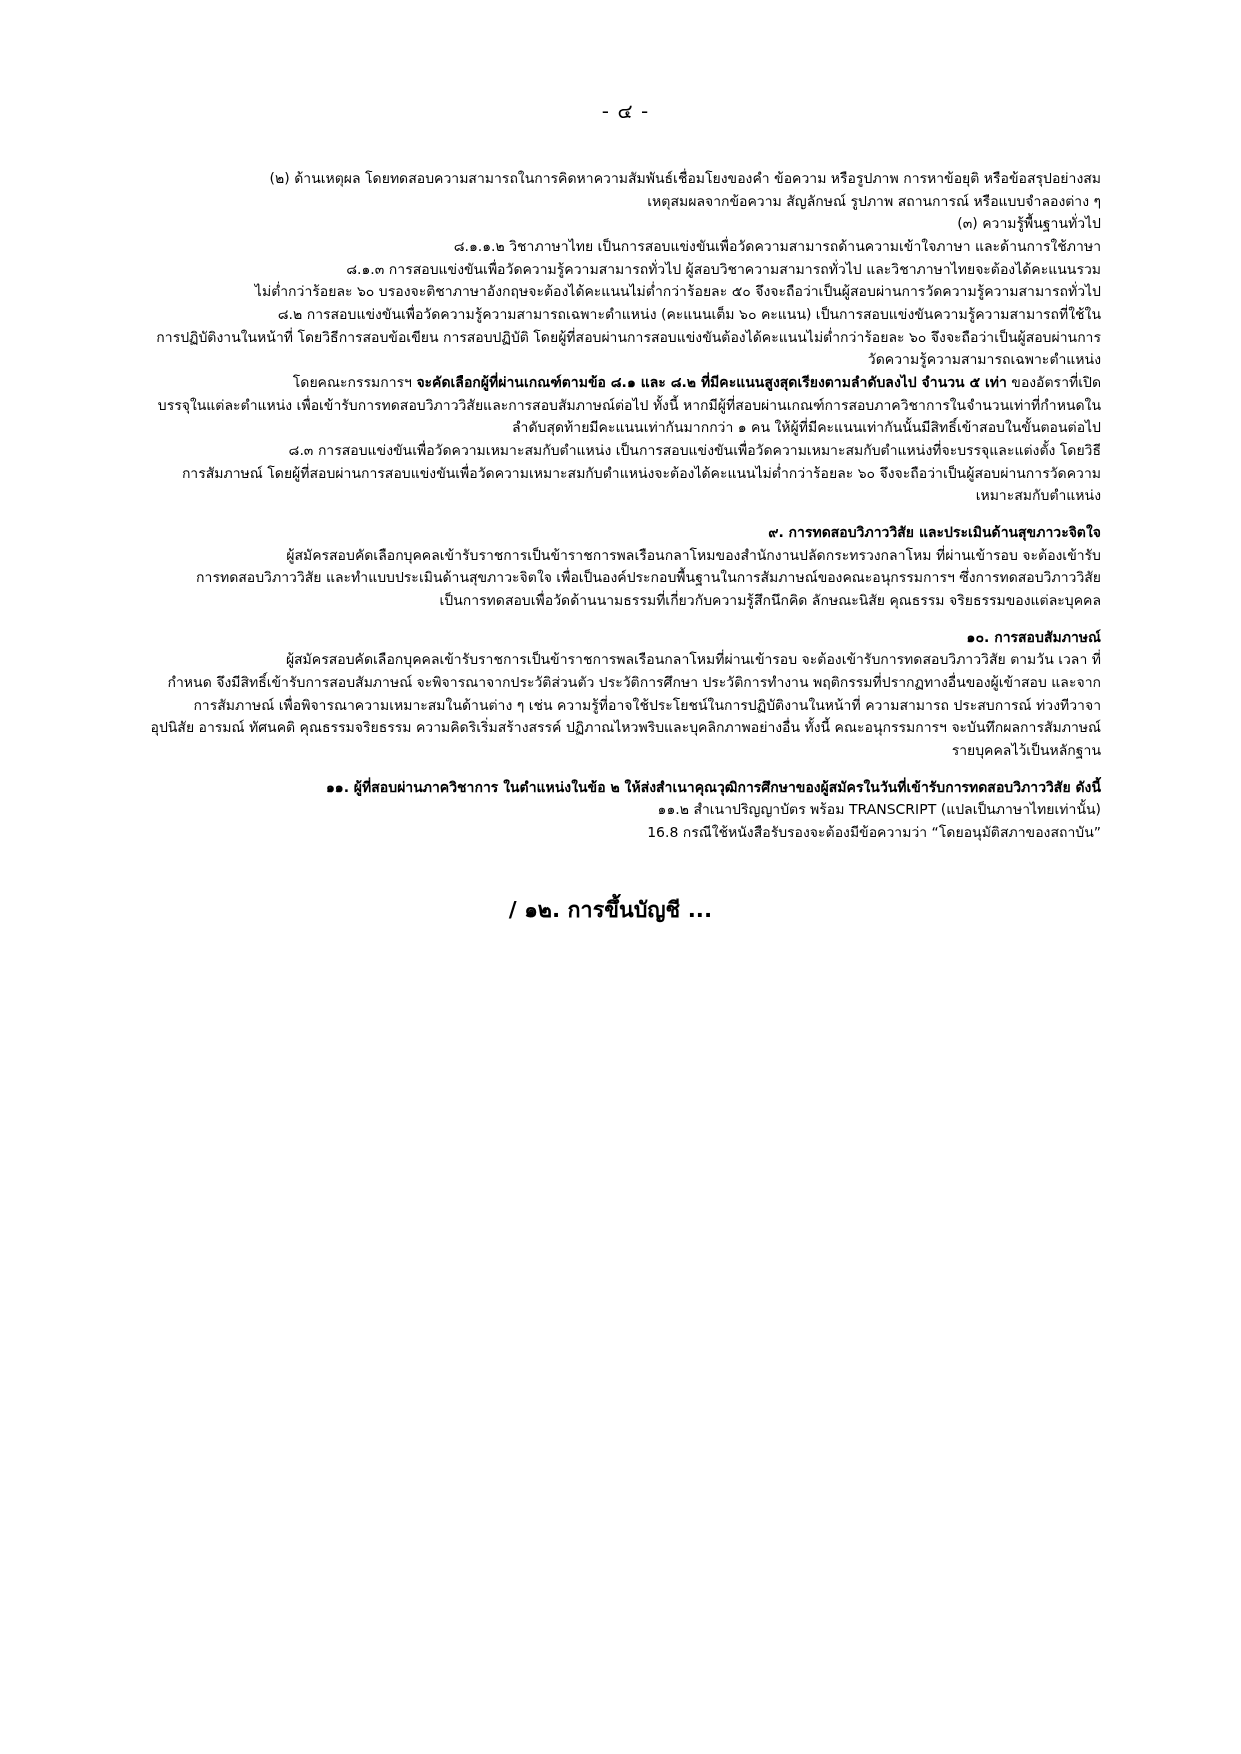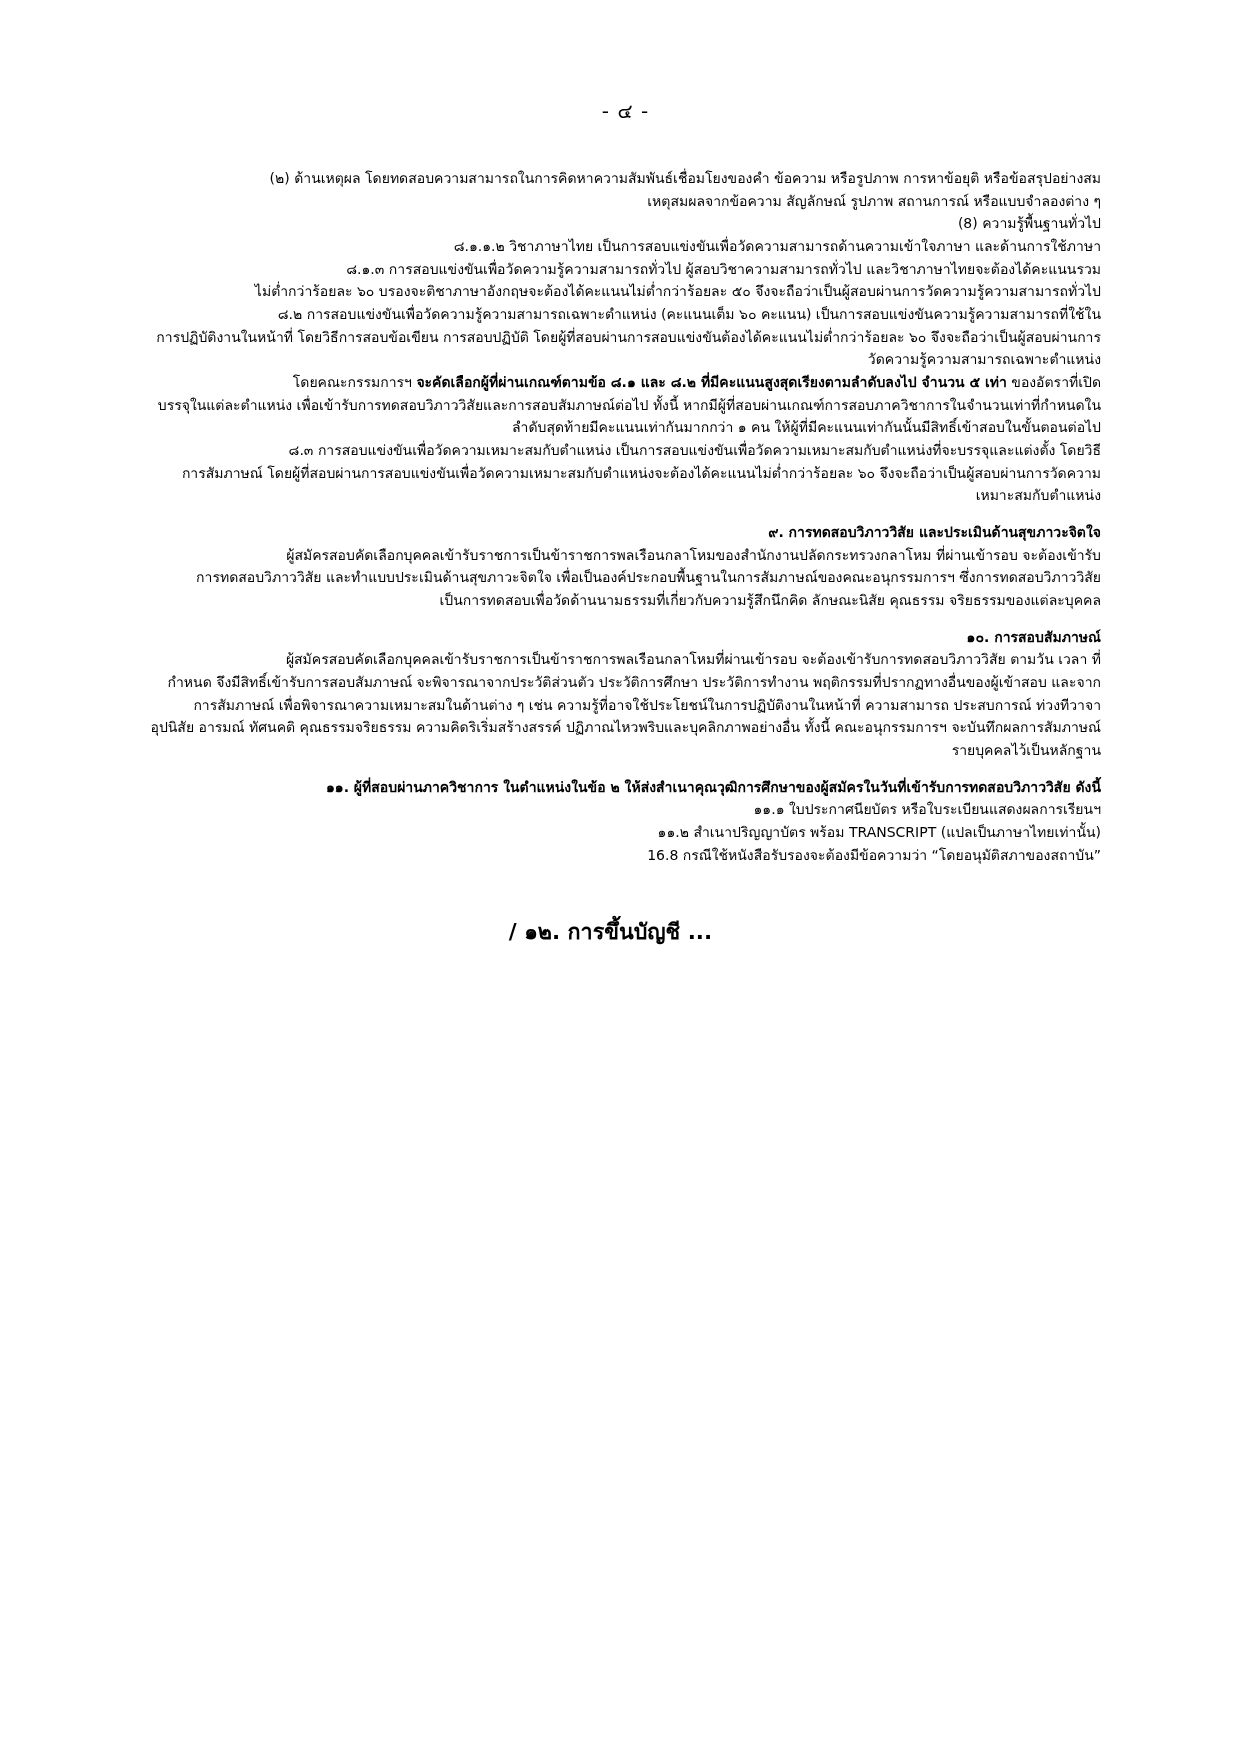--- a/index.html
+++ b/index.html
@@ -66,21 +66,21 @@
 <body>
 
 <div class="page">
 
   <div class="page-number">- ๔ -</div>
 
   <div class="doc-body">
 
     <p class="indent">(๒) ด้านเหตุผล โดยทดสอบความสามารถในการคิดหาความสัมพันธ์เชื่อมโยงของคำ ข้อความ หรือรูปภาพ การหาข้อยุติ หรือข้อสรุปอย่างสมเหตุสมผลจากข้อความ สัญลักษณ์ รูปภาพ สถานการณ์ หรือแบบจำลองต่าง ๆ</p>
 
-    <p class="indent">(8) ความรู้พื้นฐานทั่วไป</p>
+    <p class="indent">(๓) ความรู้พื้นฐานทั่วไป</p>
 
     <p class="indent">๘.๑.๑.๒ วิชาภาษาไทย เป็นการสอบแข่งขันเพื่อวัดความสามารถด้านความเข้าใจภาษา และด้านการใช้ภาษา</p>
 
 
     <p class="indent">
       <span>๘.๑.๓ การสอบแข่งขันเพื่อวัดความรู้ความสามารถทั่วไป ผู้สอบวิชาความสามารถทั่วไป และวิชาภาษาไทยจะต้องได้คะแนนรวม</span><span class="u nowrap">ไม่ต่ำกว่าร้อยละ ๖๐</span><span> บรองจะติชาภาษาอังกฤษจะต้องได้คะแนน</span><span class="u nowrap">ไม่ต่ำกว่าร้อยละ ๕๐</span><span> จึงจะถือว่าเป็นผู้สอบผ่านการวัดความรู้ความสามารถทั่วไป</span>
     </p>
 
     <p class="indent">
       <span>๘.๒ การสอบแข่งขันเพื่อวัดความรู้ความสามารถเฉพาะตำแหน่ง (คะแนนเต็ม ๖๐ คะแนน) เป็นการสอบแข่งขันความรู้ความสามารถที่ใช้ในการปฏิบัติงานในหน้าที่ โดยวิธีการสอบข้อเขียน การสอบปฏิบัติ โดยผู้ที่สอบผ่านการสอบแข่งขันต้องได้คะแนน</span><span class="u nowrap">ไม่ต่ำกว่าร้อยละ ๖๐</span><span> จึงจะถือว่าเป็นผู้สอบผ่านการวัดความรู้ความสามารถเฉพาะตำแหน่ง</span>
@@ -97,21 +97,20 @@
     <p class="heading">๙. การทดสอบวิภาววิสัย และประเมินด้านสุขภาวะจิตใจ</p>
 
     <p class="indent">ผู้สมัครสอบคัดเลือกบุคคลเข้ารับราชการเป็นข้าราชการพลเรือนกลาโหมของสำนักงานปลัดกระทรวงกลาโหม ที่ผ่านเข้ารอบ จะต้องเข้ารับการทดสอบวิภาววิสัย และทำแบบประเมินด้านสุขภาวะจิตใจ เพื่อเป็นองค์ประกอบพื้นฐานในการสัมภาษณ์ของคณะอนุกรรมการฯ ซึ่งการทดสอบวิภาววิสัย เป็นการทดสอบเพื่อวัดด้านนามธรรมที่เกี่ยวกับความรู้สึกนึกคิด ลักษณะนิสัย คุณธรรม จริยธรรมของแต่ละบุคคล</p>
 
     <p class="heading">๑๐. การสอบสัมภาษณ์</p>
 
     <p class="indent">ผู้สมัครสอบคัดเลือกบุคคลเข้ารับราชการเป็นข้าราชการพลเรือนกลาโหมที่ผ่านเข้ารอบ จะต้องเข้ารับการทดสอบวิภาววิสัย ตามวัน เวลา ที่กำหนด จึงมีสิทธิ์เข้ารับการสอบสัมภาษณ์ จะพิจารณาจากประวัติส่วนตัว ประวัติการศึกษา ประวัติการทำงาน พฤติกรรมที่ปรากฏทางอื่นของผู้เข้าสอบ และจากการสัมภาษณ์ เพื่อพิจารณาความเหมาะสมในด้านต่าง ๆ เช่น ความรู้ที่อาจใช้ประโยชน์ในการปฏิบัติงานในหน้าที่ ความสามารถ ประสบการณ์ ท่วงทีวาจา อุปนิสัย อารมณ์ ทัศนคติ คุณธรรมจริยธรรม ความคิดริเริ่มสร้างสรรค์ ปฏิภาณไหวพริบและบุคลิกภาพอย่างอื่น ทั้งนี้ คณะอนุกรรมการฯ จะบันทึกผลการสัมภาษณ์รายบุคคลไว้เป็นหลักฐาน</p>
 
     <p class="indent bold gap">๑๑. ผู้ที่สอบผ่านภาควิชาการ ในตำแหน่งในข้อ ๒ ให้ส่งสำเนาคุณวุฒิการศึกษาของผู้สมัครในวันที่เข้ารับการทดสอบวิภาววิสัย ดังนี้</p>
 
-    <p class="indent-lg">๑๑.๑ ใบประกาศนียบัตร หรือใบระเบียนแสดงผลการเรียนฯ</p>
 
     <p class="indent-lg">๑๑.๒ สำเนาปริญญาบัตร พร้อม TRANSCRIPT (แปลเป็นภาษาไทยเท่านั้น)</p>
 
     <p class="indent-lg">16.8 กรณีใช้หนังสือรับรองจะต้องมีข้อความว่า “โดยอนุมัติสภาของสถาบัน”</p>
 
   </div>
 
   <div class="footer-note">/ ๑๒. การขึ้นบัญชี ...</div>
 
 </div>

